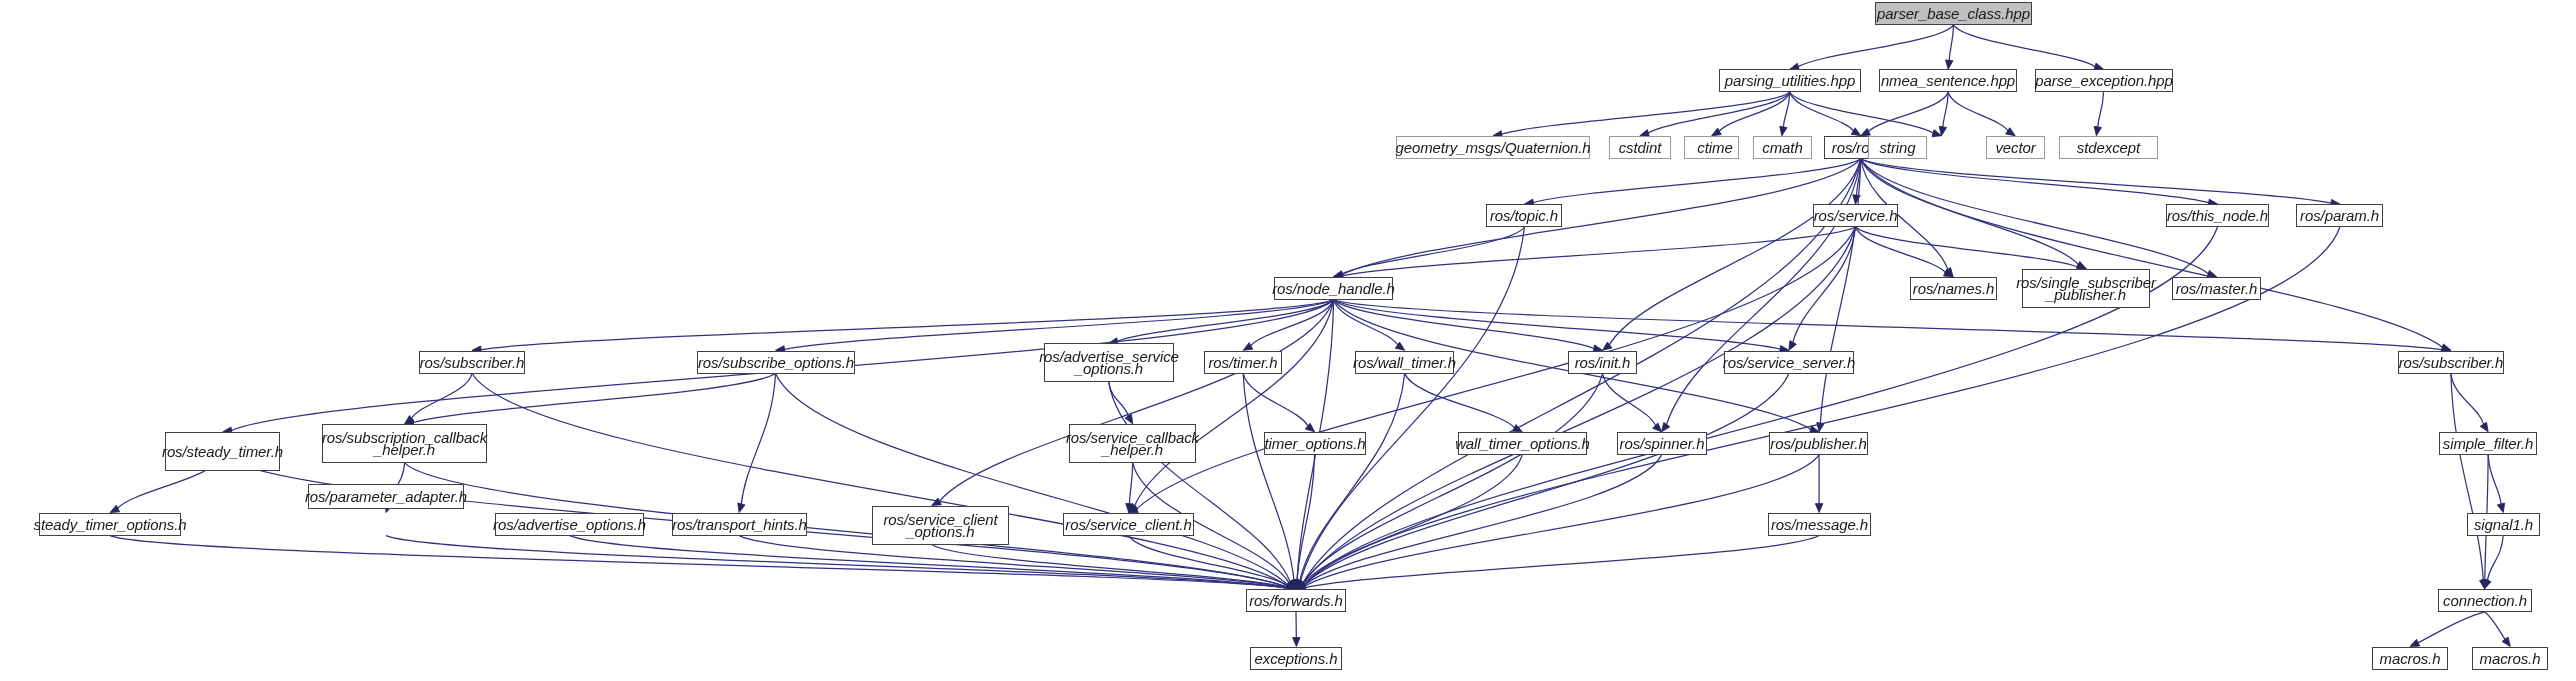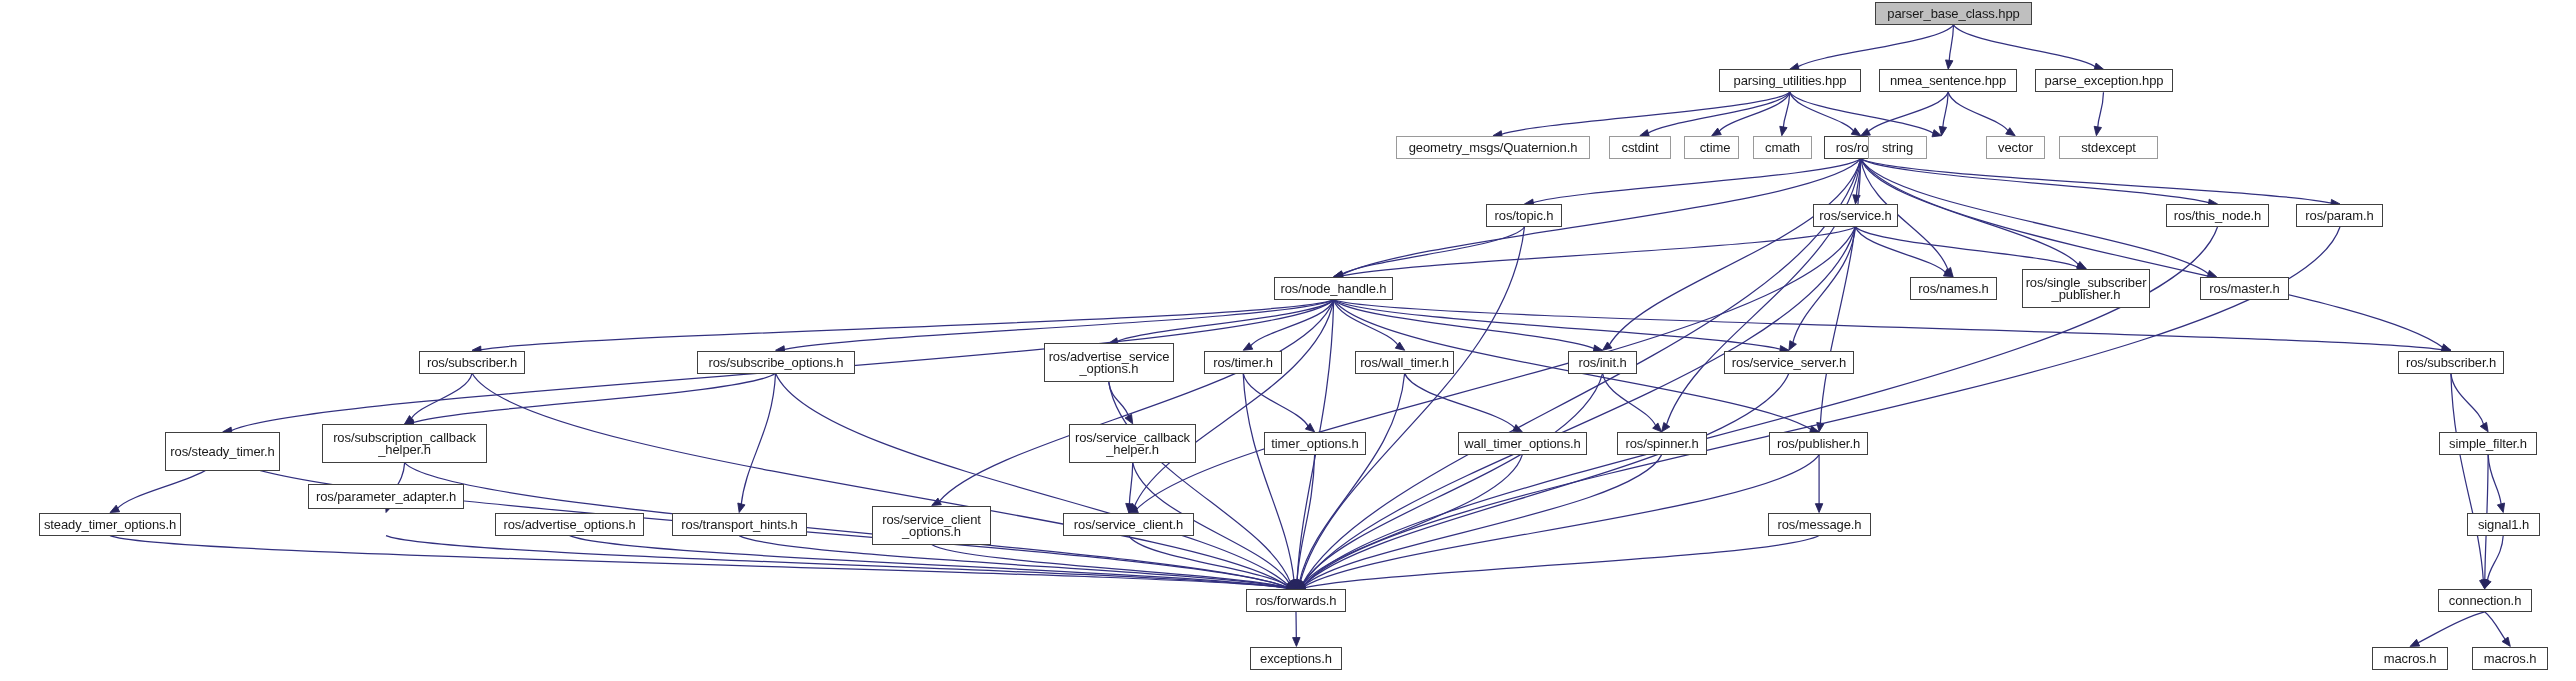--- a/index.html
+++ b/index.html
@@ -31,29 +31,30 @@
     fill: #27255f;
     stroke: #27255f;
     stroke-width: 1px;
   }
   .node-box {
     position: absolute;
     box-sizing: border-box;
     border: 0.9px solid #9a9a9a;
     background: #ffffff;
     color: #1a1a1a;
-    font-size: 13px;
+    font-size: 15px;
     line-height: 11.5px;
     display: flex;
     align-items: center;
     justify-content: center;
     text-align: center;
     white-space: pre-line;
     letter-spacing: -0.1px;
     z-index: 5;
+    font-style: italic;
   }
   .node-box.emph {
     border: 0.9px solid #404040;
   }
   .node-box.root {
     background: #bfbfbf;
     border: 0.9px solid #404040;
   }
 </style>
 </head>
@@ -254,21 +255,21 @@
       <div class="node-box" style="left: 1986px; top: 136px; width: 59px; height: 23px;">vector</div>
       <div class="node-box" style="left: 2059px; top: 136px; width: 99px; height: 23px;">stdexcept</div>
       <div class="node-box emph" style="left: 1486px; top: 204px; width: 76px; height: 23px;">ros/topic.h</div>
       <div class="node-box emph" style="left: 1813px; top: 204px; width: 85px; height: 23px;">ros/service.h</div>
       <div class="node-box emph" style="left: 2166px; top: 204px; width: 103px; height: 23px;">ros/this_node.h</div>
       <div class="node-box emph" style="left: 2296px; top: 204px; width: 87px; height: 23px;">ros/param.h</div>
       <div class="node-box emph" style="left: 1274px; top: 277px; width: 119px; height: 23px;">ros/node_handle.h</div>
       <div class="node-box emph" style="left: 1910px; top: 277px; width: 87px; height: 23px;">ros/names.h</div>
       <div class="node-box emph" style="left: 2022px; top: 269px; width: 128px; height: 39px;">ros/single_subscriber
 _publisher.h</div>
-      <div class="node-box emph" style="left: 2172px; top: 277px; width: 89px; height: 23px; margin-left: 28px;">ros/master.h</div>
+      <div class="node-box emph" style="left: 2172px; top: 277px; width: 89px; height: 23px;">ros/master.h</div>
       <div class="node-box emph" style="left: 419px; top: 351px; width: 106px; height: 23px;">ros/subscriber.h</div>
       <div class="node-box emph" style="left: 697px; top: 351px; width: 158px; height: 23px;">ros/subscribe_options.h</div>
       <div class="node-box emph" style="left: 1044px; top: 343px; width: 130px; height: 39px;">ros/advertise_service
 _options.h</div>
       <div class="node-box emph" style="left: 1204px; top: 351px; width: 78px; height: 23px;">ros/timer.h</div>
       <div class="node-box emph" style="left: 1355px; top: 351px; width: 99px; height: 23px;">ros/wall_timer.h</div>
       <div class="node-box emph" style="left: 1568px; top: 351px; width: 69px; height: 23px;">ros/init.h</div>
       <div class="node-box emph" style="left: 1724px; top: 351px; width: 130px; height: 23px;">ros/service_server.h</div>
       <div class="node-box emph" style="left: 2398px; top: 351px; width: 106px; height: 23px;">ros/subscriber.h</div>
       <div class="node-box emph" style="left: 165px; top: 432px; width: 115px; height: 39px;">ros/steady_timer.h</div>
@@ -278,21 +279,21 @@
 _helper.h</div>
       <div class="node-box emph" style="left: 1264px; top: 432px; width: 102px; height: 23px;">timer_options.h</div>
       <div class="node-box emph" style="left: 1458px; top: 432px; width: 129px; height: 23px;">wall_timer_options.h</div>
       <div class="node-box emph" style="left: 1617px; top: 432px; width: 90px; height: 23px;">ros/spinner.h</div>
       <div class="node-box emph" style="left: 1769px; top: 432px; width: 99px; height: 23px;">ros/publisher.h</div>
       <div class="node-box emph" style="left: 2439px; top: 432px; width: 98px; height: 23px;">simple_filter.h</div>
       <div class="node-box emph" style="left: 39px; top: 513px; width: 142px; height: 23px;">steady_timer_options.h</div>
       <div class="node-box emph" style="left: 308px; top: 484px; width: 156px; height: 25px;">ros/parameter_adapter.h</div>
       <div class="node-box emph" style="left: 495px; top: 513px; width: 149px; height: 23px;">ros/advertise_options.h</div>
       <div class="node-box emph" style="left: 672px; top: 513px; width: 135px; height: 23px;">ros/transport_hints.h</div>
-      <div class="node-box emph" style="left: 872px; top: 506px; width: 119px; height: 39px; text-align: center;">ros/service_client
+      <div class="node-box emph" style="left: 872px; top: 506px; width: 137px; height: 39px; text-align: center;">ros/service_client
 _options.h</div>
       <div class="node-box emph" style="left: 1063px; top: 513px; width: 131px; height: 23px;">ros/service_client.h</div>
       <div class="node-box emph" style="left: 1768px; top: 513px; width: 103px; height: 23px;">ros/message.h</div>
       <div class="node-box emph" style="left: 2467px; top: 513px; width: 73px; height: 23px;">signal1.h</div>
       <div class="node-box emph" style="left: 1246px; top: 589px; width: 100px; height: 23px;">ros/forwards.h</div>
       <div class="node-box emph" style="left: 2438px; top: 589px; width: 94px; height: 23px;">connection.h</div>
       <div class="node-box emph" style="left: 1250px; top: 647px; width: 92px; height: 23px;">exceptions.h</div>
       <div class="node-box emph" style="left: 2372px; top: 647px; width: 76px; height: 23px;">macros.h</div>
       <div class="node-box emph" style="left: 2472px; top: 647px; width: 76px; height: 23px;">macros.h</div>
     </div>

